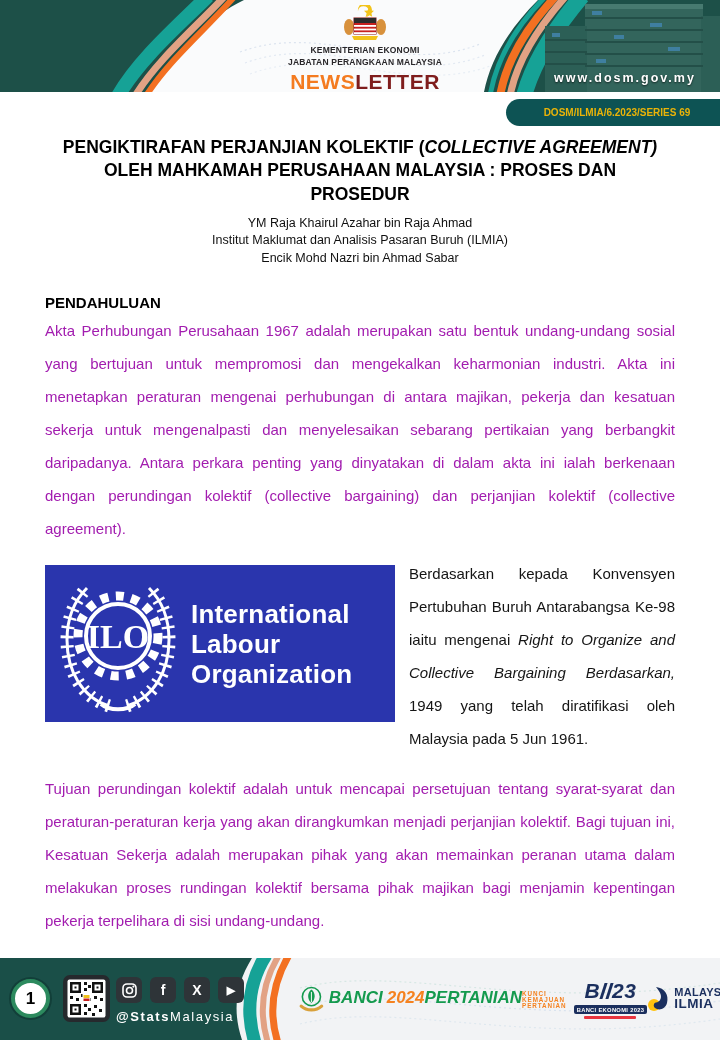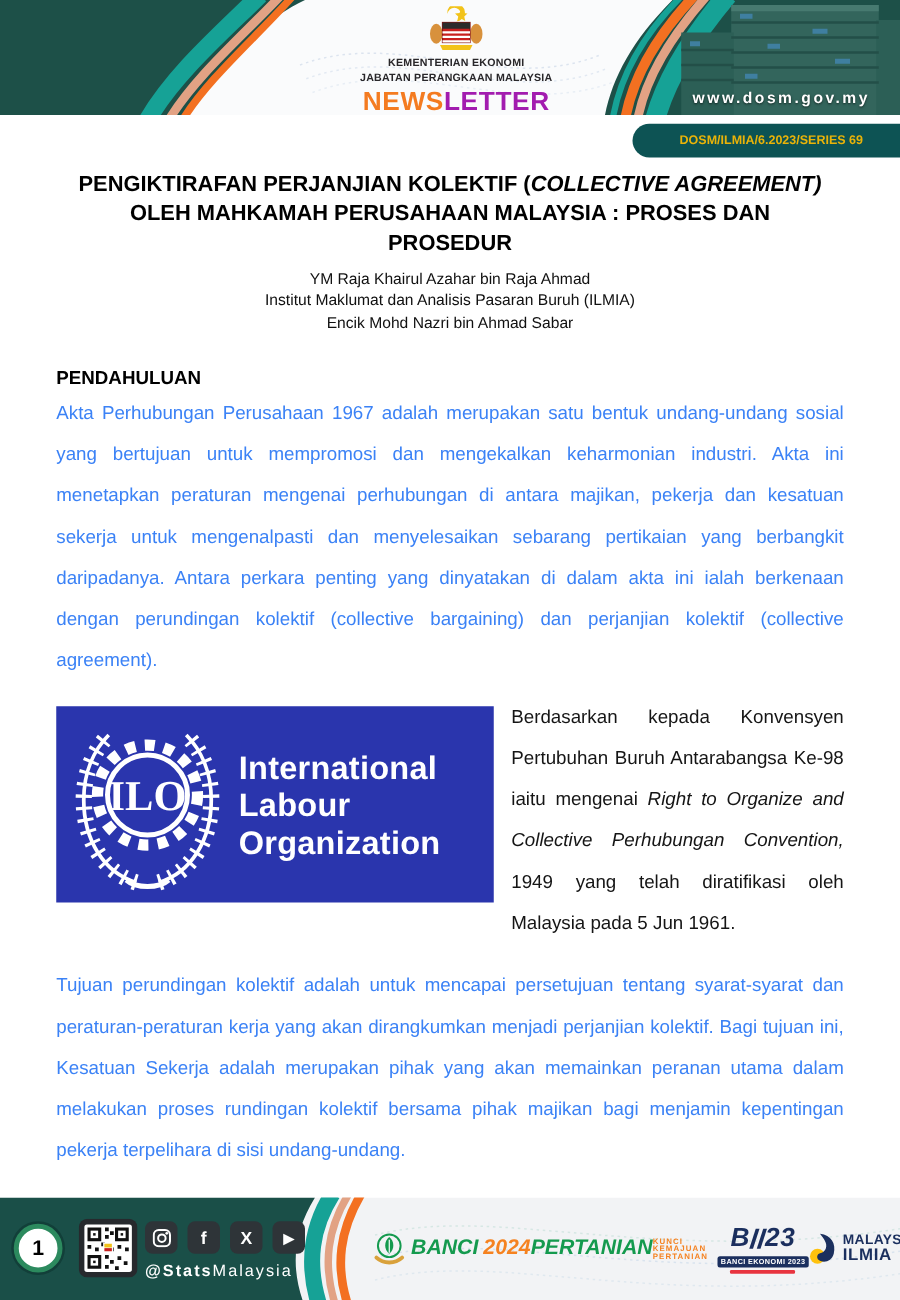--- a/index.html
+++ b/index.html
@@ -6,34 +6,34 @@
   body { background: #ffffff; font-family: "Liberation Sans", sans-serif; }
   .page { position: relative; width: 720px; height: 1040px; background: #ffffff; overflow: hidden; margin: 0 auto; }
 
   
   .header { position: absolute; top: 0; left: 0; width: 608px; height: 92px; }
   .header-bg { position: absolute; top: 0; left: 0; }
   .header-center { position: absolute; top: 5px; left: 250px; width: 230px; display: flex; flex-direction: column; align-items: center; z-index: 3; }
   .ministry { margin-top: 2px; font-size: 8.5px; font-weight: 700; color: #29272a; text-align: center; line-height: 1.4; letter-spacing: 0.2px; }
   .newsletter { margin-top: 2px; font-size: 21px; font-weight: 800; letter-spacing: 0.5px; line-height: 1; }
   .news-orange { color: #f47b20; }
-  .news-teal { color: #a21caf; }
+  .news-teal { color: #7f1d1d; }
   .building { position: absolute; top: 0; left: 530px; width: 190px; height: 92px; z-index: 2; }
   .website { position: absolute; bottom: 7px; left: 6px; width: 178px; text-align: center; color: #ffffff; font-weight: 700; font-size: 12.5px; letter-spacing: 2px; text-shadow: 0 1px 2px rgba(0,0,0,0.65); cursor: pointer; }
 
   
   .series-banner { position: absolute; top: 99px; left: 506px; width: 214px; height: 27px; background: #0d5354; border-radius: 14px 0 0 14px; color: #eab308; font-weight: 700; font-size: 10px; display: flex; align-items: center; justify-content: center; padding-left: 8px; }
 
   
   .main { position: absolute; top: 136px; left: 45px; width: 630px; }
   .doc-title { font-size: 17.5px; font-weight: 700; color: #000000; text-align: center; line-height: 1.33; padding: 0 8px; }
   .doc-title .t-italic { font-style: italic; }
   .authors { margin-top: 9px; text-align: center; font-size: 12.5px; color: #101010; line-height: 1.4; }
   .section-heading { margin-top: 27px; font-size: 15px; font-weight: 700; color: #000000; }
-  .body-par { margin-top: 3px; font-size: 15px; line-height: 33px; text-align: justify; color: #3b82f6; }
+  .body-par { margin-top: 3px; font-size: 15px; line-height: 33px; text-align: justify; color: #a21caf; }
   .ilo-row { display: flex; gap: 14px; margin-top: 12px; align-items: flex-start; }
   .ilo-box { flex: 0 0 350px; height: 157px; margin-top: 8px; background: #2a35ad; display: flex; align-items: center; padding-left: 12px; gap: 12px; }
   .ilo-name { color: #ffffff; font-size: 26px; font-weight: 600; line-height: 1.16; letter-spacing: 0.2px; }
   .ilo-side-text { flex: 1; font-size: 15px; line-height: 33px; text-align: justify; color: #151515; margin-top: 0; }
   .i-italic { font-style: italic; }
   .par-2 { margin-top: 17px; }
 
   
   .footer { position: absolute; top: 958px; left: 0; width: 720px; height: 82px; }
   .footer-bg { position: absolute; top: 0; left: 0; }
@@ -174,21 +174,21 @@
           <circle cx="61" cy="62" r="40" stroke="#ffffff" stroke-width="9" fill="none" stroke-dasharray="8,7.5"></circle>
           <circle cx="61" cy="62" r="32" stroke="#ffffff" stroke-width="4" fill="none"></circle>
           <text x="61" y="74" text-anchor="middle" font-family="Liberation Serif, serif" font-size="34" font-weight="bold" fill="#ffffff">ILO</text>
         </svg>
         <div class="ilo-name">
           <div>International</div>
           <div>Labour</div>
           <div>Organization</div>
         </div>
       </div>
-      <p class="ilo-side-text"><span>Berdasarkan kepada Konvensyen Pertubuhan Buruh Antarabangsa Ke-98 iaitu mengenai </span><span class="i-italic">Right to Organize and Collective Perhubungan Convention,</span><span> 1949 yang telah diratifikasi oleh Malaysia pada 5 Jun 1961.</span></p>
+      <p class="ilo-side-text"><span>Berdasarkan kepada Konvensyen Pertubuhan Buruh Antarabangsa Ke-98 iaitu mengenai </span><span class="i-italic">Right to Organize and Collective Bargaining Berdasarkan,</span><span> 1949 yang telah diratifikasi oleh Malaysia pada 5 Jun 1961.</span></p>
     </div>
 
     <p class="body-par par-2">Tujuan perundingan kolektif adalah untuk mencapai persetujuan tentang syarat-syarat dan peraturan-peraturan kerja yang akan dirangkumkan menjadi perjanjian kolektif. Bagi tujuan ini, Kesatuan Sekerja adalah merupakan pihak yang akan memainkan peranan utama dalam melakukan proses rundingan kolektif bersama pihak majikan bagi menjamin kepentingan pekerja terpelihara di sisi undang-undang.</p>
   </div>
 
   <div class="footer">
     <svg class="footer-bg" width="720" height="82" viewBox="0 0 720 82">
       <rect width="720" height="82" fill="#f2f3f5"></rect>
       <path d="M300,30 C400,5 520,55 720,25" stroke="#d6e7e4" fill="none" stroke-width="1.2" stroke-dasharray="2,3"></path>
       <path d="M300,48 C400,23 520,73 720,43" stroke="#d9e3ee" fill="none" stroke-width="1.2" stroke-dasharray="2,3"></path>

